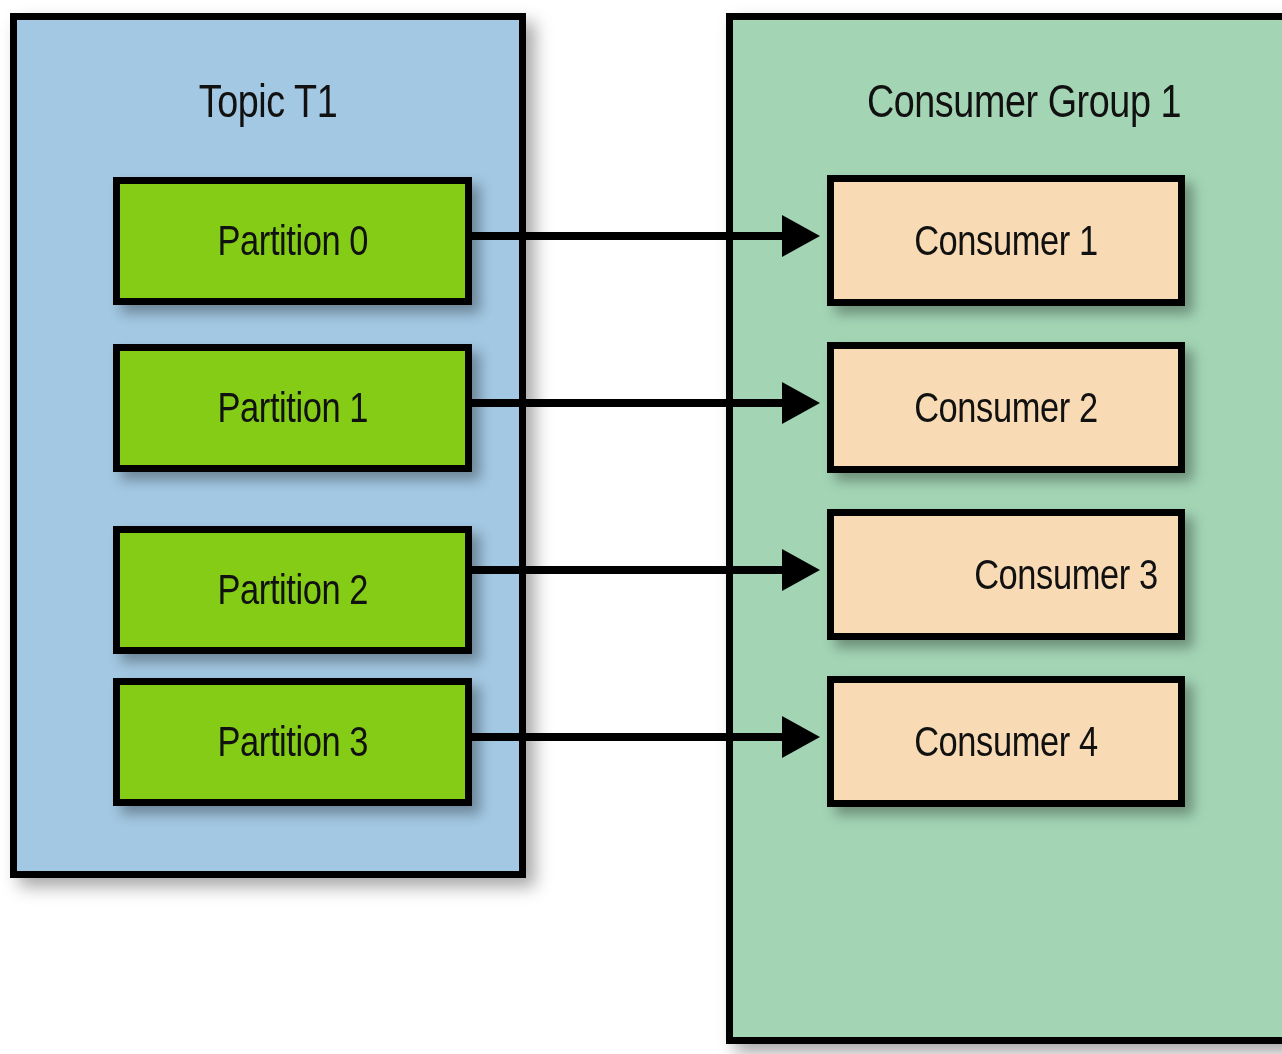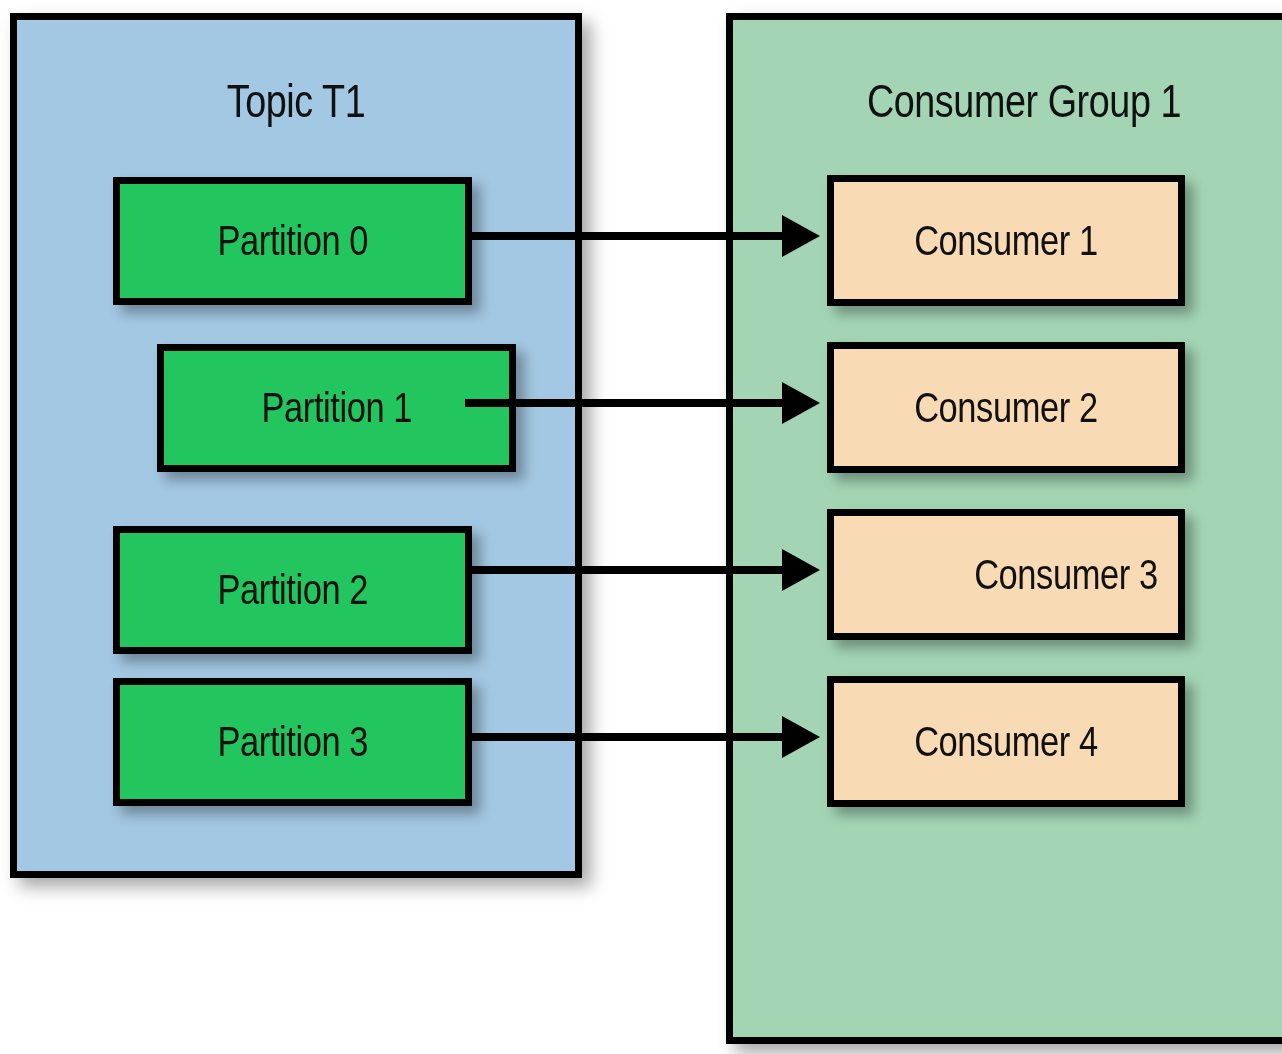--- a/index.html
+++ b/index.html
@@ -21,21 +21,21 @@
   
   .panel {
     position: absolute;
     border: 7px solid #000000;
     box-sizing: border-box;
     box-shadow: 9px 9px 16px rgba(0,0,0,0.34);
   }
   #topic-panel {
     left: 10px;
     top: 13px;
-    width: 572px;
+    width: 516px;
     height: 865px;
     background: #a3c8e3;
   }
   #group-panel {
     left: 726px;
     top: 13px;
     width: 596px;
     height: 1031px;
     background: #a3d5b5;
   }
@@ -67,21 +67,21 @@
   }
   .node-label {
     font-size: 42px;
     font-weight: 400;
     color: #111111;
     letter-spacing: -0.5px;
     transform: scaleX(0.82);
     white-space: nowrap;
   }
   .partition-node {
-    background: #22c55e;
+    background: #84cc16;
     left: 96px;
     width: 359px;
     height: 128px;
   }
   .consumer-node {
     background: #f8dab4;
     left: 94px;
     width: 358px;
     height: 131px;
   }
@@ -112,21 +112,21 @@
 <body>
 
 <div id="canvas">
 
   <div class="panel" id="topic-panel">
     <div class="panel-title">Topic T1</div>
 
     <div class="node partition-node" style="top:157px;">
       <span class="node-label">Partition 0</span>
     </div>
-    <div class="node partition-node" style="top:324px;margin-left:44px;">
+    <div class="node partition-node" style="top:324px;">
       <span class="node-label">Partition 1</span>
     </div>
     <div class="node partition-node" style="top:506px;">
       <span class="node-label">Partition 2</span>
     </div>
     <div class="node partition-node" style="top:658px;">
       <span class="node-label">Partition 3</span>
     </div>
   </div>
 

